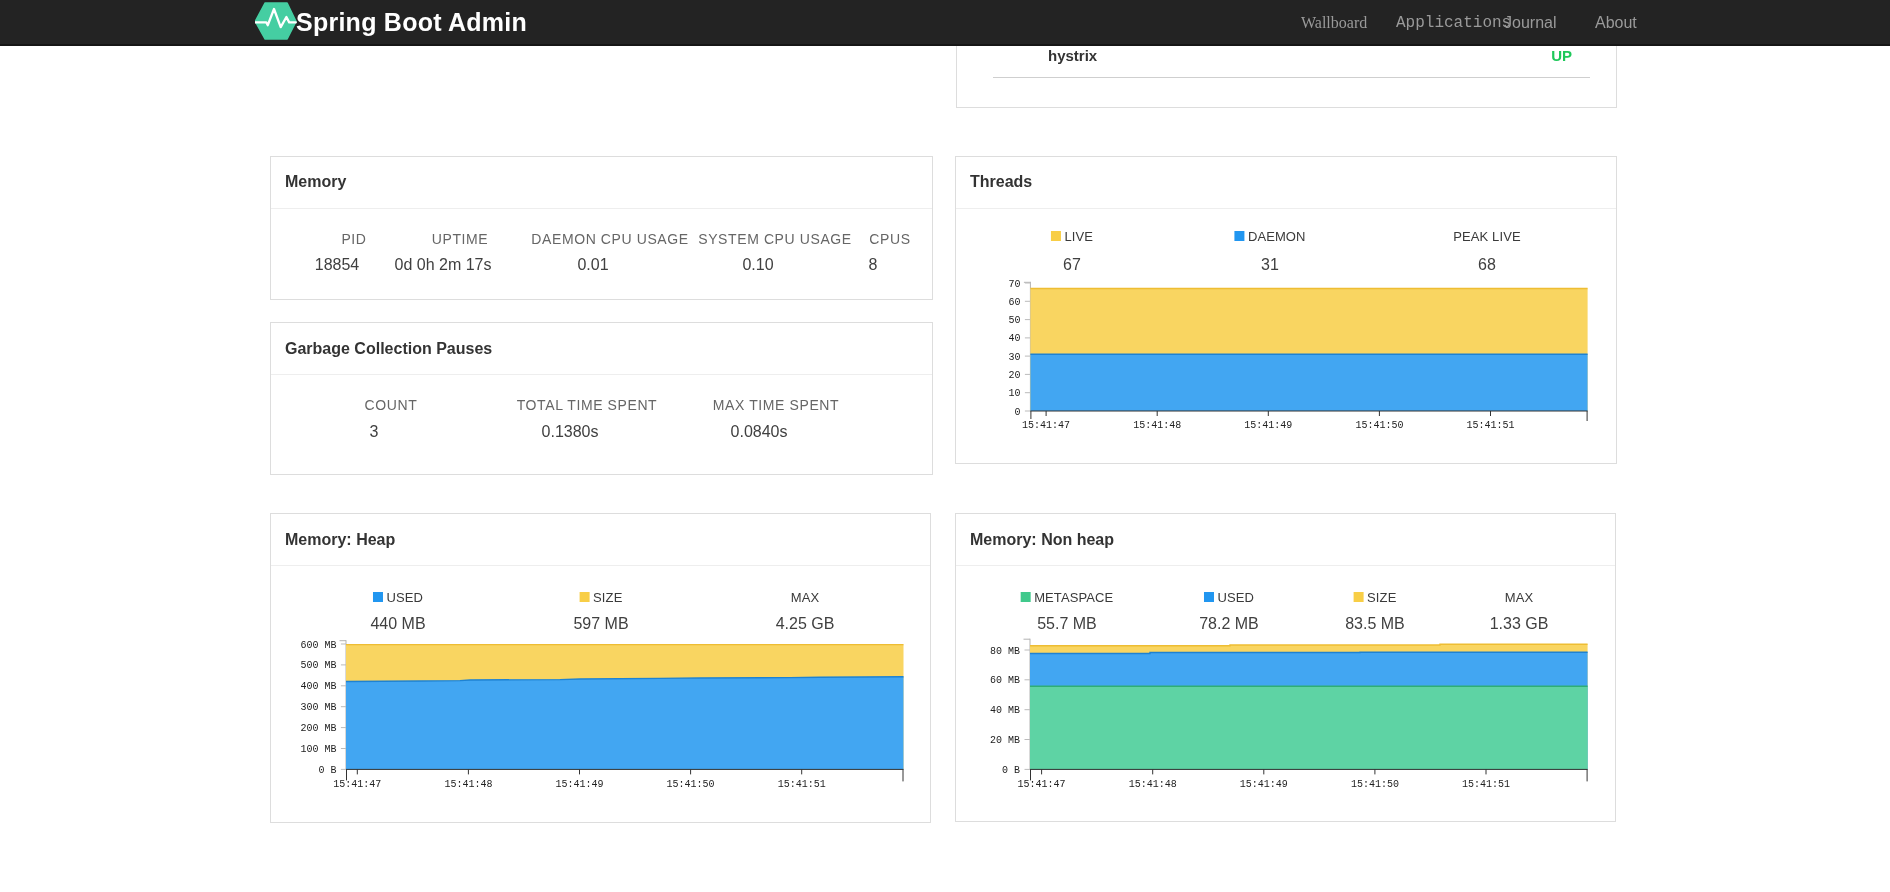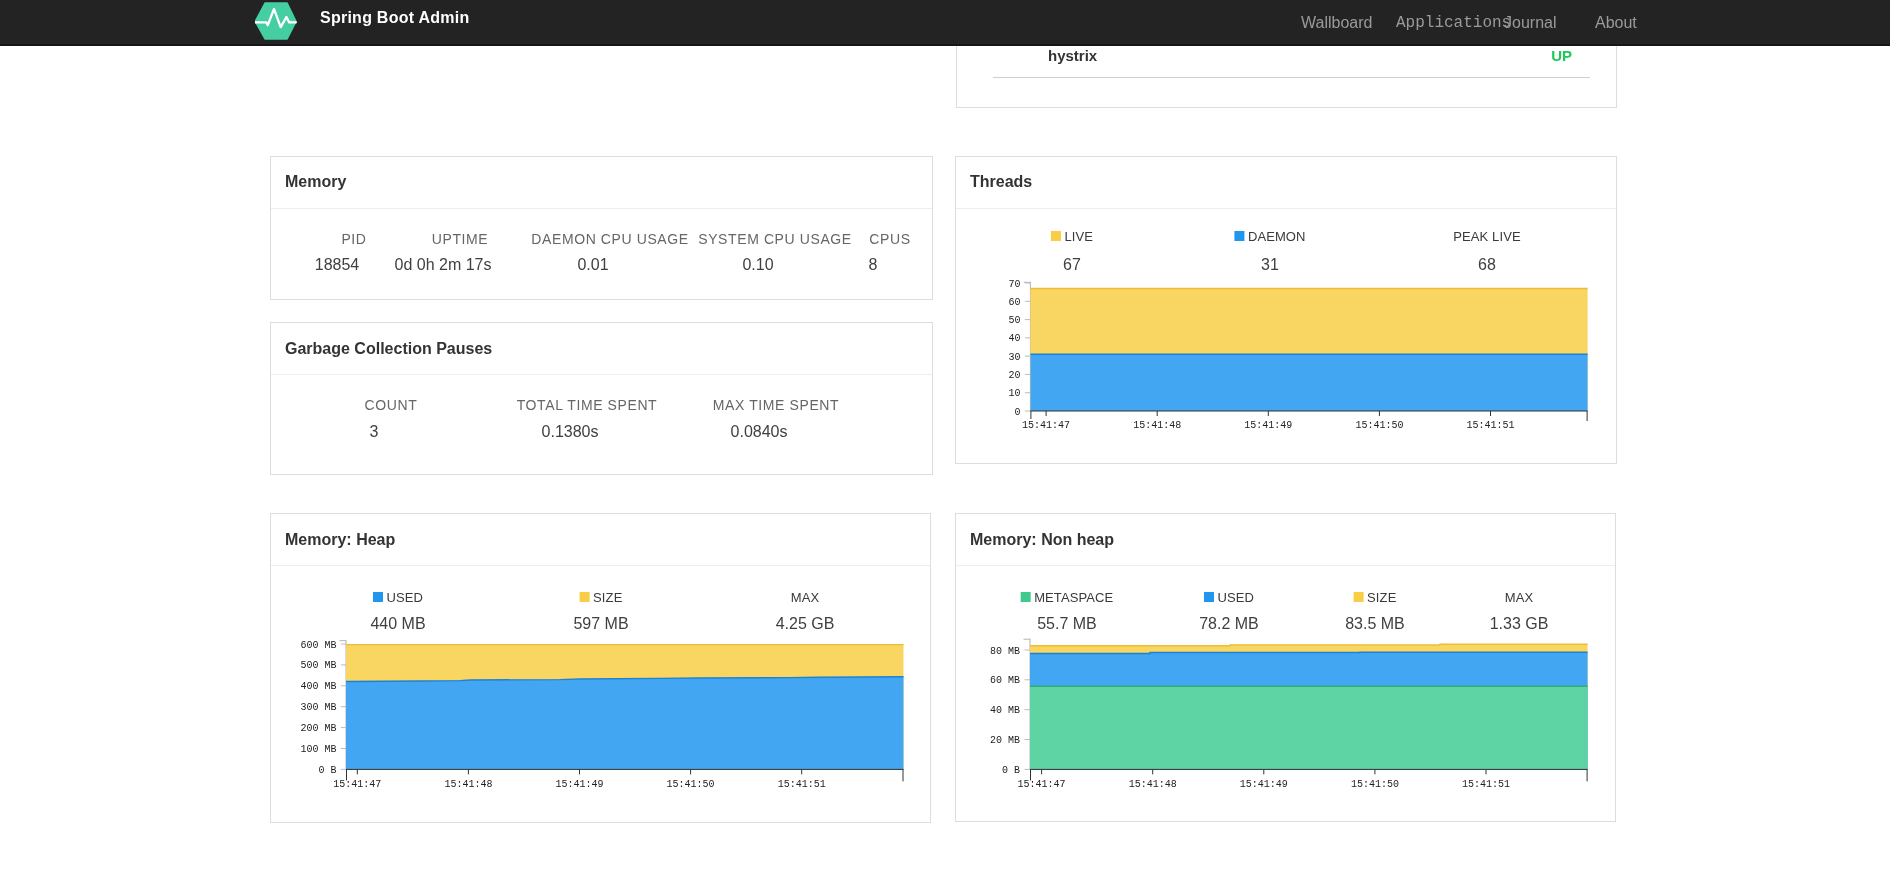--- a/index.html
+++ b/index.html
@@ -21,22 +21,22 @@
 <div class="card" style="left:956px;top:20px;width:661px;height:88px;"></div>
 <span class="abs" style="left:1004px;top:48.3px;font-size:15px;font-weight:bold;color:#333;margin-left:44px;">hystrix</span>
 <span class="abs" style="right:318px;top:48.3px;font-size:15px;font-weight:bold;color:#1ec85a;">UP</span>
 <div class="abs" style="left:993px;top:77px;width:597px;height:1px;background:#cfcfcf;"></div>
 
 <div class="abs" style="left:0;top:0;width:1890px;height:44px;background:#232323;border-bottom:2px solid #161616;"></div>
 <svg class="abs" style="left:255px;top:2px;" width="42" height="38" viewBox="0 0 42 38">
   <polygon points="0.3,19.5 10.2,1 32.1,1 41,19.5 32.1,37 10.2,37" fill="#45CEA2" stroke="#45CEA2" stroke-width="1.6" stroke-linejoin="round"></polygon>
   <polyline points="0.4,20.4 11.3,20.4 12.8,23.2 19,7 25.7,25.1 31.4,15 34.2,20.4 40.8,20.4" fill="none" stroke="#fff" stroke-width="2.3" stroke-linecap="round" stroke-linejoin="round"></polyline>
 </svg>
-<span class="abs" style="left:320px;top:10.2px;font-size:16px;font-weight:bold;color:#fff;letter-spacing:0.25px;text-align:right;">Spring Boot Admin</span>
-<span class="abs" style="left:1301px;top:14.9px;font-size:16px;color:#9a9a9a;">Wallboard</span>
+<span class="abs" style="left:296px;top:10.2px;font-size:25px;font-weight:bold;color:#fff;letter-spacing:0.25px;text-align:right;">Spring Boot Admin</span>
+<span class="abs" style="left:1301px;top:14.9px;font-size:16px;color:#9a9a9a;font-family:Liberation Serif, serif;">Wallboard</span>
 <span class="abs" style="left:1396px;top:14.9px;font-size:16px;color:#9a9a9a;font-family:Liberation Mono, monospace;">Applications</span>
 <span class="abs" style="left:1504px;top:14.9px;font-size:16px;color:#9a9a9a;">Journal</span>
 <span class="abs" style="left:1578px;top:14.9px;font-size:16px;color:#9a9a9a;margin-left:17px;">About</span>
 
 <div class="card" style="left:270px;top:156px;width:663px;height:144px;"></div>
 <div class="hdiv" style="left:271px;top:208px;width:661px;"></div>
 <span class="abs hd" style="left:285px;top:174px;">Memory</span>
 <span class="abs ctr lbl" style="left:337px;top:232.3px;">PID</span>
 <span class="abs ctr lbl" style="left:443px;top:232.3px;">UPTIME</span>
 <span class="abs ctr lbl" style="left:593px;top:232.3px;">DAEMON CPU USAGE</span>

